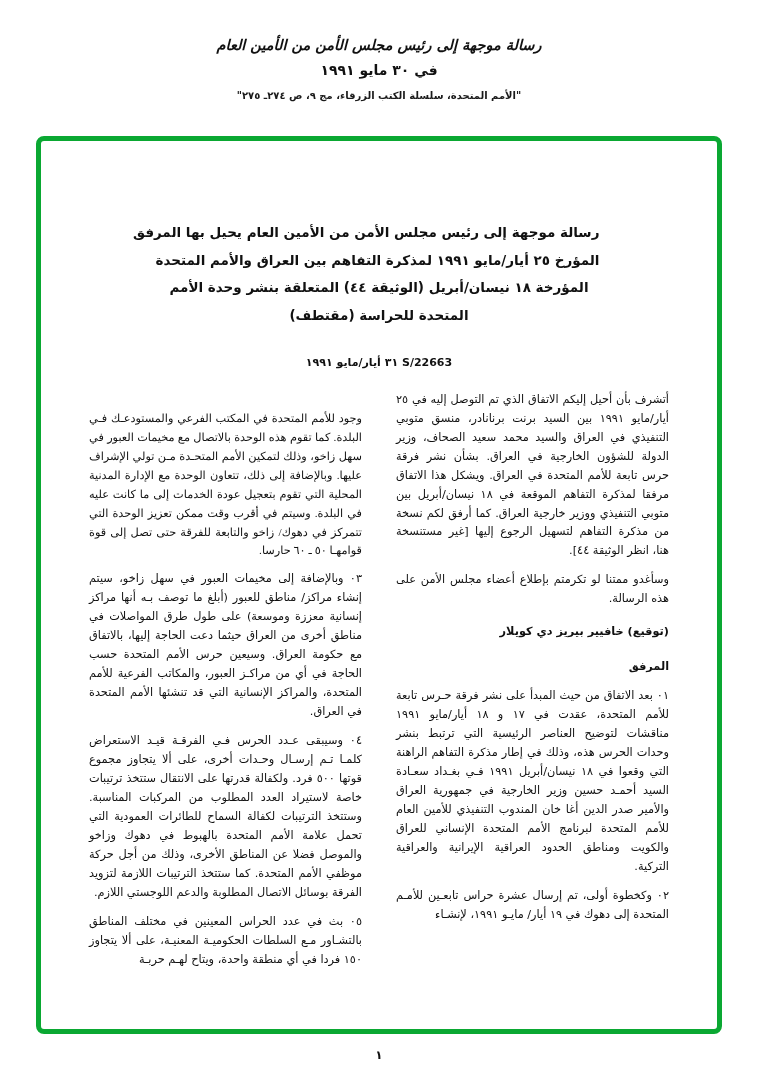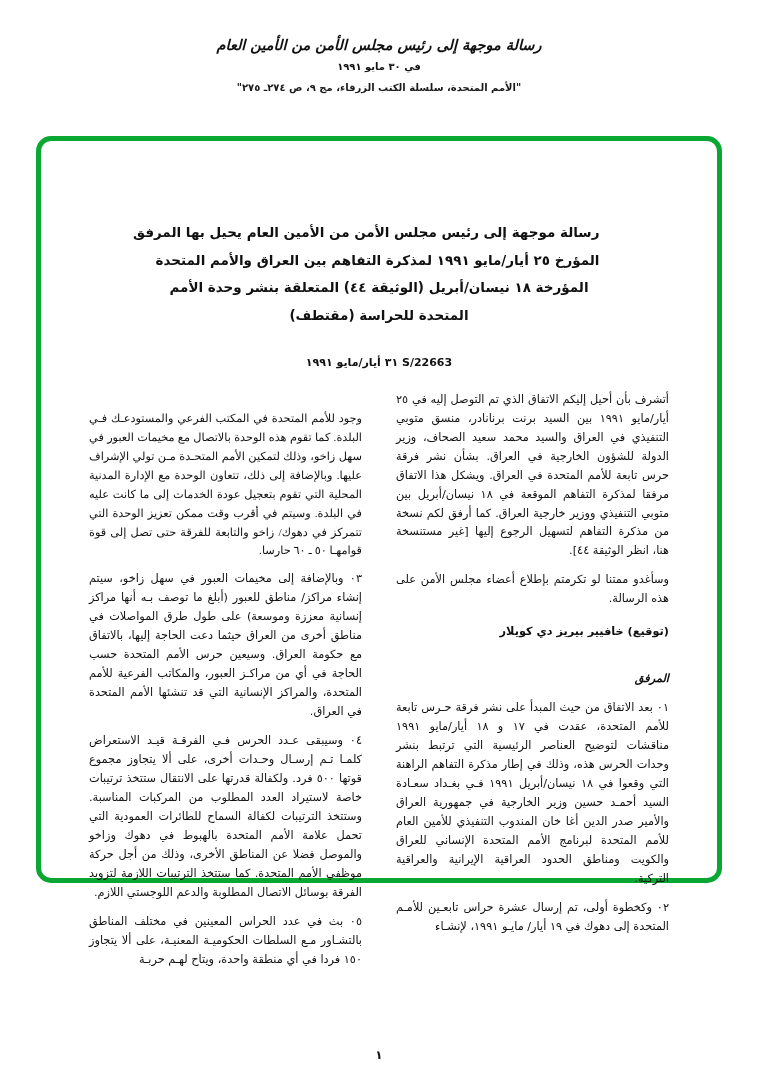--- a/index.html
+++ b/index.html
@@ -29,40 +29,40 @@
     padding-top: 34px;
   }
   .doc-header .title-line {
     font-size: 14.5px;
     font-weight: bold;
     line-height: 1.6;
     letter-spacing: 0.2px;
     font-style: italic;
   }
   .doc-header .subtitle-line {
-    font-size: 10px;
+    font-size: 14px;
     font-weight: bold;
     line-height: 1.9;
   }
   .doc-header .source-line {
     font-size: 10px;
     font-weight: bold;
     line-height: 2.4;
     color: #1a1a1a;
   }
 
   
   .green-frame {
     position: absolute;
     top: 136px;
     left: 36px;
     right: 36px;
-    height: 747px;
+    height: 898px;
     border: 5px solid #0aa832;
-    border-radius: 15px;
+    border-radius: 8px;
     box-sizing: border-box;
     background: #ffffff;
   }
   .frame-inner {
     position: absolute;
     top: 0; left: 0; right: 0; bottom: 0;
     padding: 78px 48px 20px 48px;
     box-sizing: border-box;
   }
 
@@ -118,23 +118,22 @@
     font-weight: bold;
     margin-bottom: 12px;
     line-height: 1.75;
   }
   .col p.sig {
     font-weight: bold;
     margin-top: 14px;
   }
   .col p.annex-title {
     font-weight: bold;
-    margin-top: 28px;
+    margin-top: 16px;
     margin-bottom: 10px;
-    font-style: italic;
   }
   .col p.indent-item {
     text-indent: 0;
   }
 
   
   .page-number {
     position: absolute;
     bottom: 16px;
     left: 0;

